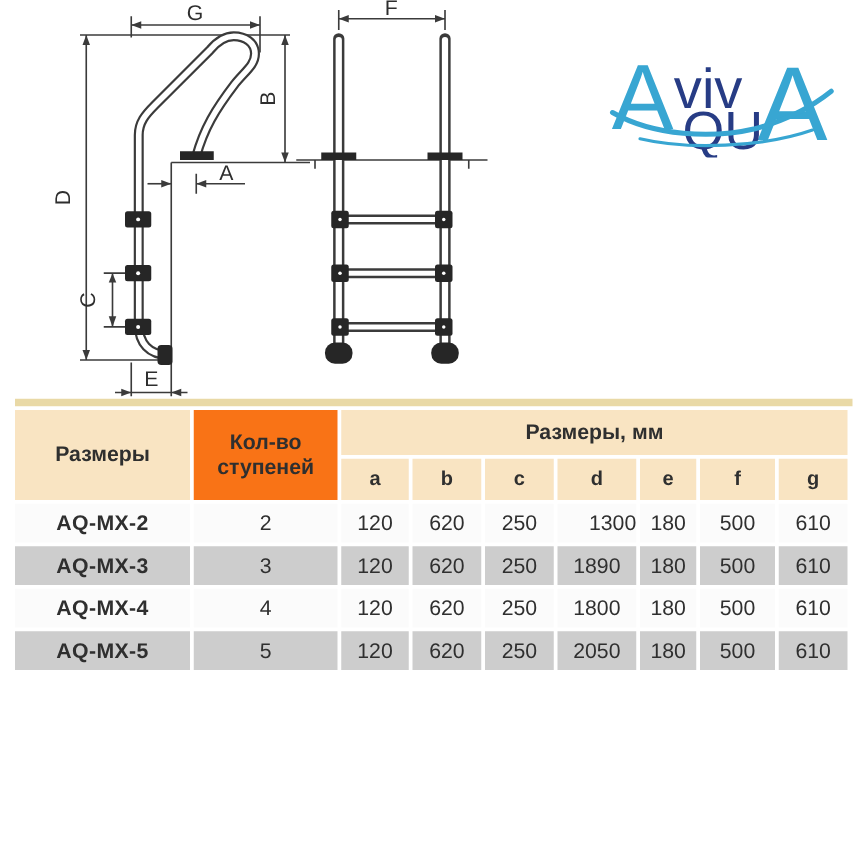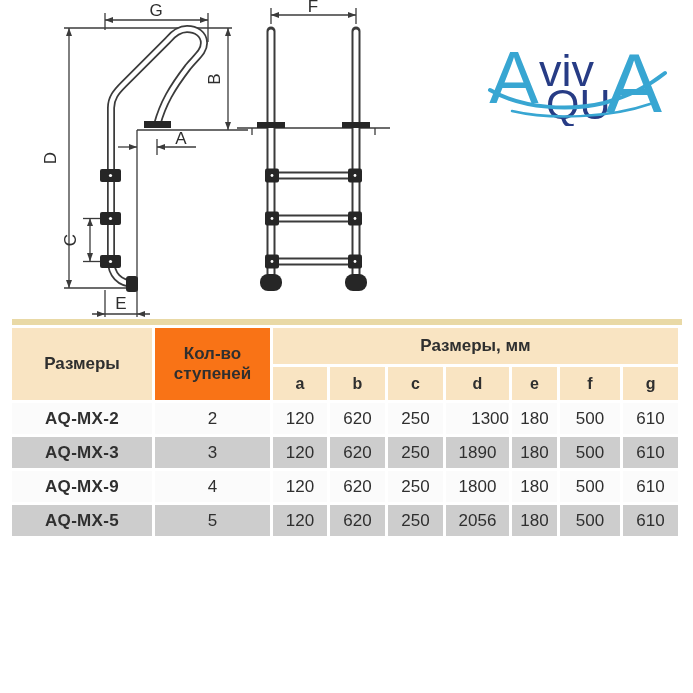--- a/index.html
+++ b/index.html
@@ -204,37 +204,37 @@
         <td class="val" style="background: rgb(205, 205, 205);">3</td>
         <td class="val" style="background: rgb(205, 205, 205);">120</td>
         <td class="val" style="background: rgb(205, 205, 205);">620</td>
         <td class="val" style="background: rgb(205, 205, 205);">250</td>
         <td class="val" style="background: rgb(205, 205, 205);">1890</td>
         <td class="val" style="background: rgb(205, 205, 205);">180</td>
         <td class="val" style="background: rgb(205, 205, 205);">500</td>
         <td class="val" style="background: rgb(205, 205, 205);">610</td>
       </tr>
       <tr class="body-row r-light">
-        <td class="model" style="background: rgb(251, 251, 251);">AQ-MX-9</td>
+        <td class="model" style="background: rgb(251, 251, 251);">AQ-MX-4</td>
         <td class="val" style="background: rgb(251, 251, 251);">4</td>
         <td class="val" style="background: rgb(251, 251, 251);">120</td>
         <td class="val" style="background: rgb(251, 251, 251);">620</td>
         <td class="val" style="background: rgb(251, 251, 251);">250</td>
         <td class="val" style="background: rgb(251, 251, 251); margin-top: 34px;">1800</td>
         <td class="val" style="background: rgb(251, 251, 251);">180</td>
         <td class="val" style="background: rgb(251, 251, 251);">500</td>
         <td class="val" style="background: rgb(251, 251, 251);">610</td>
       </tr>
       <tr class="body-row r-dark">
         <td class="model" style="background: rgb(205, 205, 205);">AQ-MX-5</td>
         <td class="val" style="background: rgb(205, 205, 205);">5</td>
         <td class="val" style="background: rgb(205, 205, 205);">120</td>
         <td class="val" style="background: rgb(205, 205, 205);">620</td>
         <td class="val" style="background: rgb(205, 205, 205);">250</td>
-        <td class="val" style="background: rgb(205, 205, 205);">2056</td>
+        <td class="val" style="background: rgb(205, 205, 205);">2050</td>
         <td class="val" style="background: rgb(205, 205, 205);">180</td>
         <td class="val" style="background: rgb(205, 205, 205);">500</td>
         <td class="val" style="background: rgb(205, 205, 205);">610</td>
       </tr>
     </tbody>
       </table>
   </div>
 </div>
 
 </body></html>

